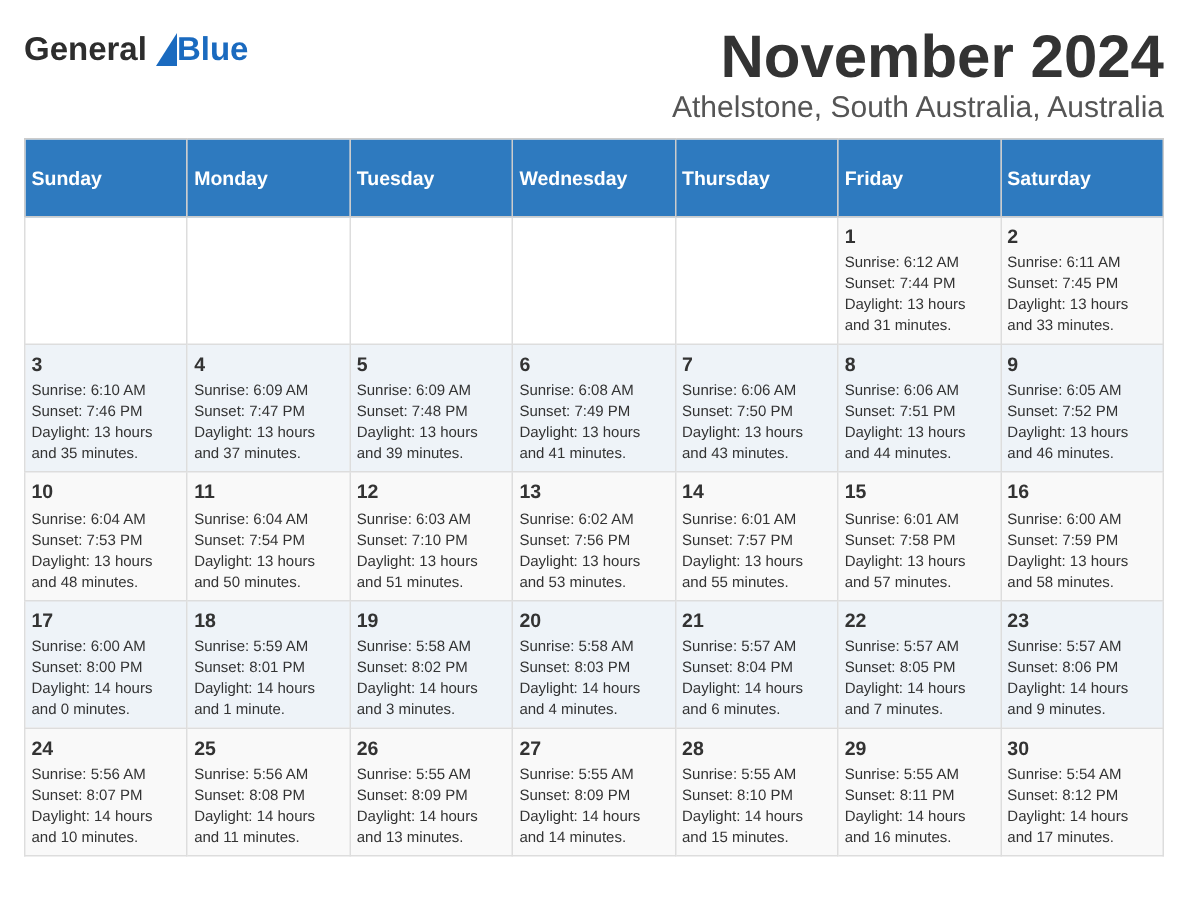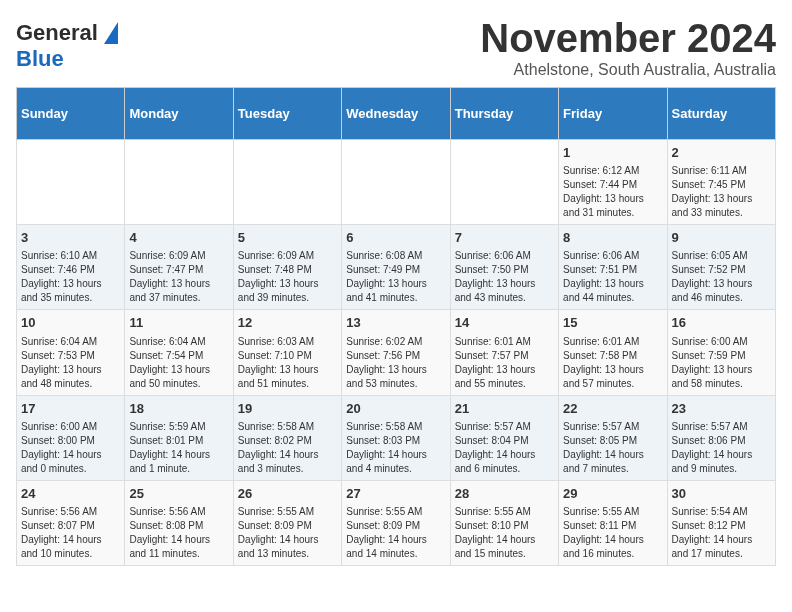--- a/index.html
+++ b/index.html
@@ -11,34 +11,34 @@
       padding: 16px;
     }
     .header {
       display: flex;
       justify-content: space-between;
       align-items: flex-start;
       margin-bottom: 8px;
     }
     .logo {
       display: flex;
-      flex-direction: column;
+      flex-direction: row;
       align-items: flex-start;
       padding-top: 4px;
     }
     .title-block {
       text-align: right;
     }
     .title-block h1 {
       font-size: 40px;
       font-weight: bold;
       color: #333;
     }
     .title-block h2 {
-      font-size: 16px;
+      font-size: 20px;
       font-weight: normal;
       color: #555;
     }
     table {
       width: 100%;
       border-collapse: collapse;
       font-size: 11px;
     }
     thead tr th {
       background-color: #2e7abf;

